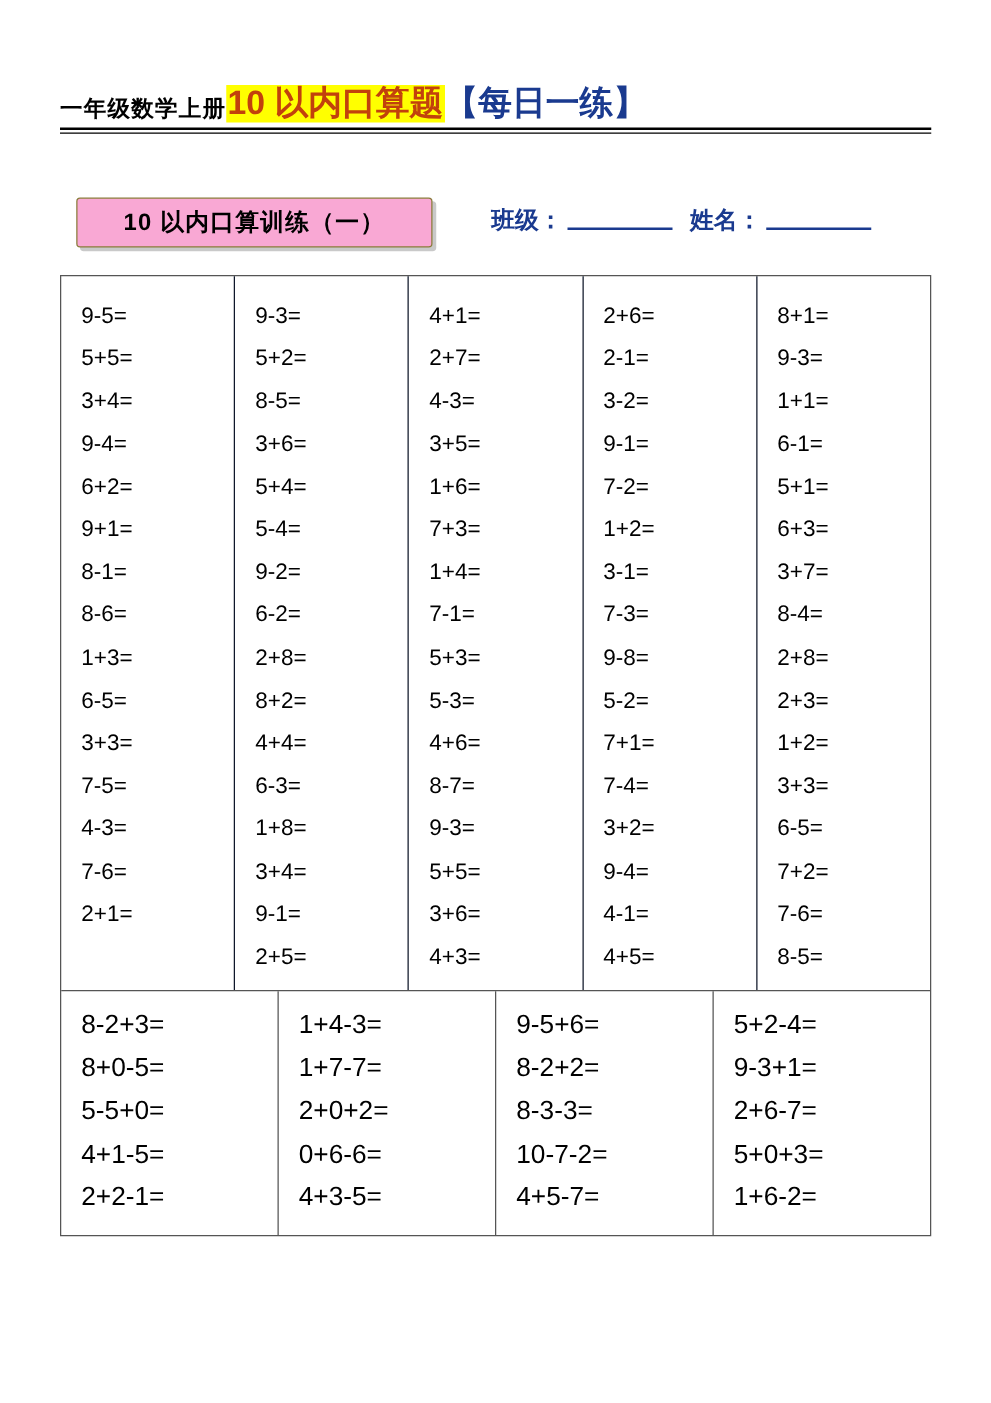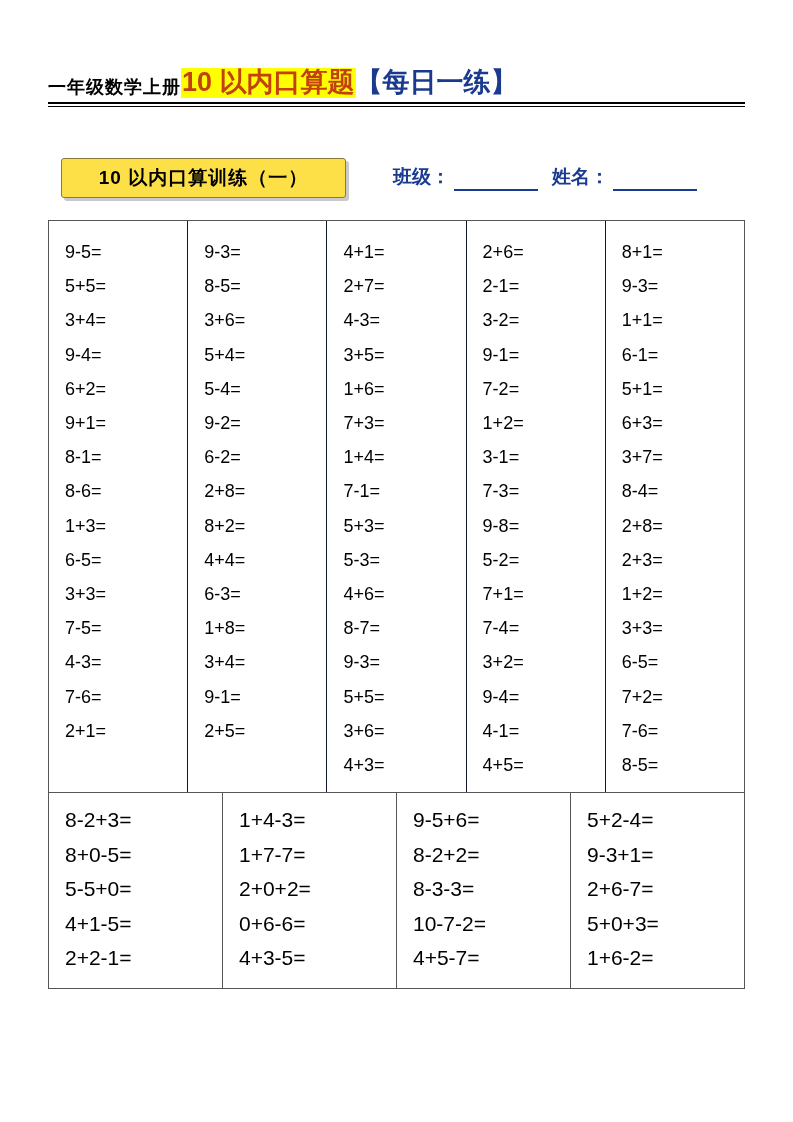--- a/index.html
+++ b/index.html
@@ -68,21 +68,21 @@
     top: 158px;
     width: 697px;
     height: 42px;
   }
   .badge {
     position: absolute;
     left: 13px;
     top: 0;
     width: 285px;
     height: 40px;
-    background: #fde047;
+    background: #f9a8d4;
     border: 1px solid #8a7b3a;
     border-radius: 3px;
     box-shadow: 3px 3px 0 #c9c9c9;
     display: flex;
     align-items: center;
     justify-content: center;
     font-size: 19px;
     font-weight: bold;
     letter-spacing: 1px;
   }
@@ -90,21 +90,21 @@
     position: absolute;
     left: 345px;
     top: 6px;
     display: flex;
     align-items: center;
     gap: 14px;
     font-size: 19px;
     font-weight: bold;
     color: #1a3a8f;
   }
-  .field { display: flex; align-items: flex-end; gap: 4px; }
+  .field { display: flex; align-items: flex-start; gap: 4px; }
   .field-label { line-height: 1.4; }
   .field-blank {
     display: inline-block;
     width: 84px;
     border-bottom: 2px solid #1a3a8f;
     height: 20px;
   }
 
   
   .grid-wrap {
@@ -189,20 +189,21 @@
         <div class="cell">1+3=</div>
         <div class="cell">6-5=</div>
         <div class="cell">3+3=</div>
         <div class="cell">7-5=</div>
         <div class="cell">4-3=</div>
         <div class="cell">7-6=</div>
         <div class="cell">2+1=</div>
       </div>
       <div class="col">
         <div class="cell">9-3=</div>
+        <div class="cell">5+2=</div>
         <div class="cell">8-5=</div>
         <div class="cell">3+6=</div>
         <div class="cell">5+4=</div>
         <div class="cell">5-4=</div>
         <div class="cell">9-2=</div>
         <div class="cell">6-2=</div>
         <div class="cell">2+8=</div>
         <div class="cell">8+2=</div>
         <div class="cell">4+4=</div>
         <div class="cell">6-3=</div>

